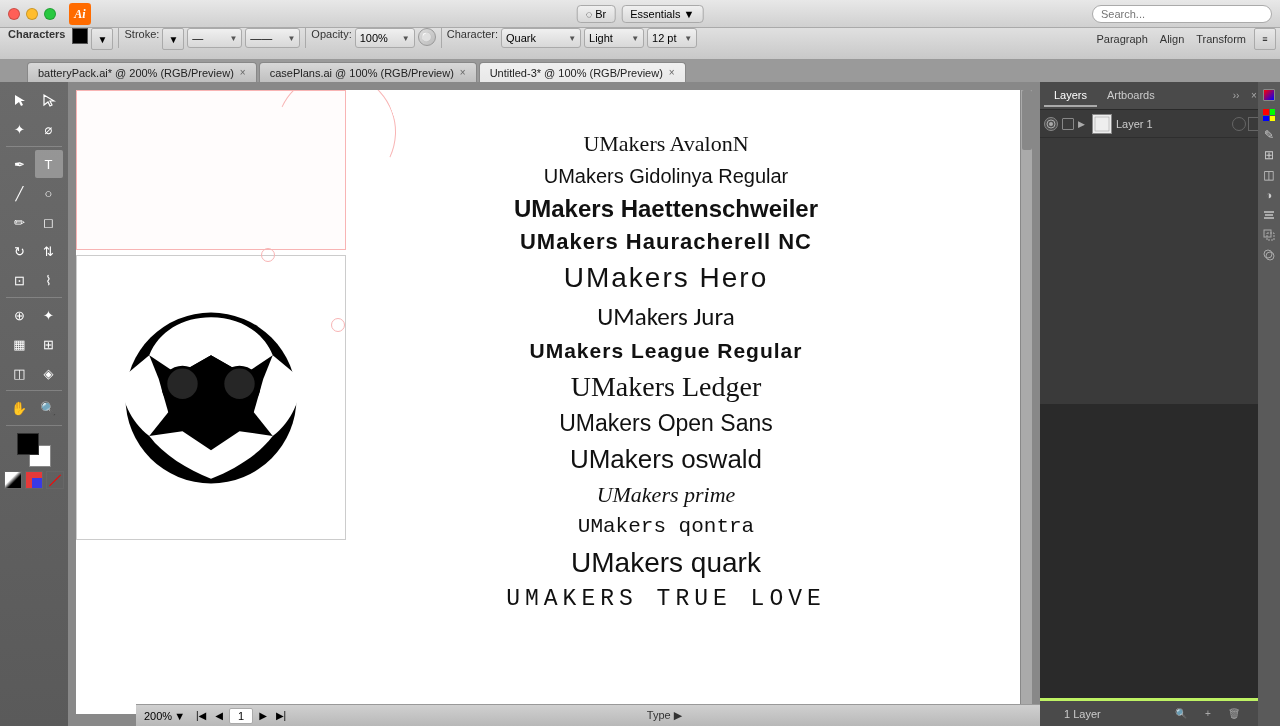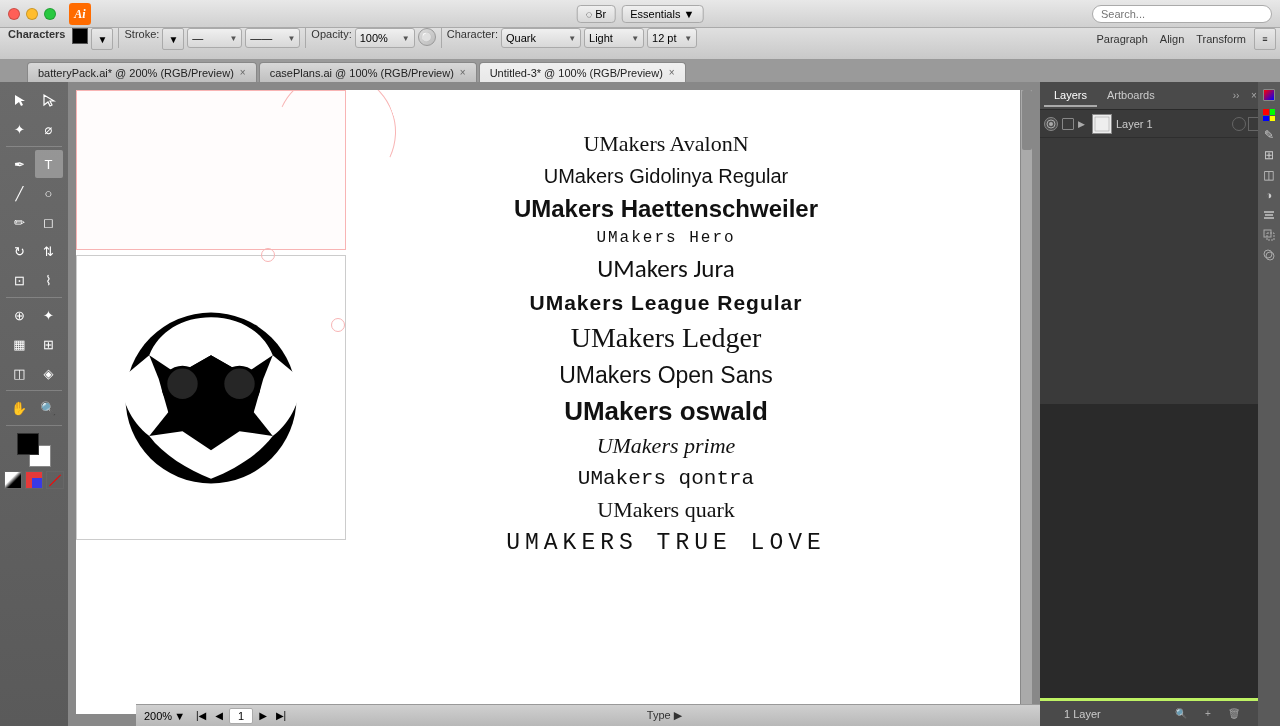--- a/index.html
+++ b/index.html
@@ -510,29 +510,30 @@
         </svg>
       </div>
 
       <div class="pink-circle-1"></div>
       <div class="pink-circle-2"></div>
 
       <div class="font-list">
         <div class="font-item" style="font-size:22px; font-family:'Palatino Linotype',serif; font-weight:normal;">UMakers AvalonN</div>
         <div class="font-item" style="font-size:20px; font-family:'Gill Sans MT',sans-serif; font-weight:normal;">UMakers Gidolinya Regular</div>
         <div class="font-item" style="font-size:24px; font-family:'Haettenschweiler','Impact',sans-serif; font-weight:bold;">UMakers Haettenschweiler</div>
-        <div class="font-item" style="font-size:16px; font-family:Liberation Mono, monospace; font-weight:normal; letter-spacing:2px;">UMakers Hero</div>
+        <div class="font-item" style="font-size:22px; font-family:'Arial Narrow',sans-serif; font-weight:bold; letter-spacing:1px;">UMakers Hauracherell NC</div>
+        <div class="font-item" style="font-size:28px; font-family:Liberation Sans, sans-serif; font-weight:normal; letter-spacing:2px;">UMakers Hero</div>
         <div class="font-item" style="font-size:25px; font-family:'Calibri',sans-serif; font-weight:normal;">UMakers Jura</div>
         <div class="font-item" style="font-size:21px; font-family:'Arial Narrow',sans-serif; font-weight:bold; letter-spacing:1px;">UMakers League Regular</div>
         <div class="font-item" style="font-size:28px; font-family:'Georgia',serif; font-weight:normal;">UMakers Ledger</div>
         <div class="font-item" style="font-size:23px; font-family:'Arial',sans-serif; font-weight:normal;">UMakers Open Sans</div>
-        <div class="font-item" style="font-size:26px; font-family:'Impact',sans-serif; font-weight:bold;">UMakers oswald</div>
+        <div class="font-item" style="font-size:26px; font-family:'Impact',sans-serif; font-weight:normal;">UMakers oswald</div>
         <div class="font-item" style="font-size:22px; font-family:'Times New Roman',serif; font-style:italic;">UMakers prime</div>
         <div class="font-item" style="font-size:21px; font-family:'Courier New',monospace; font-weight:normal;">UMakers qontra</div>
-        <div class="font-item" style="font-size:22px; font-family:Liberation Serif, serif; font-weight:normal;">UMakers quark</div>
+        <div class="font-item" style="font-size:28px; font-family:Liberation Sans, sans-serif; font-weight:normal;">UMakers quark</div>
         <div class="font-item" style="font-size:23px; font-family:'Courier New',monospace; font-weight:normal; letter-spacing:5px;">UMAKERS TRUE LOVE</div>
       </div>
 
       <div class="v-scrollbar">
         <div class="v-scrollbar-thumb"></div>
       </div>
     </div>
 
     <div id="status-bar">
       <div class="status-zoom">

